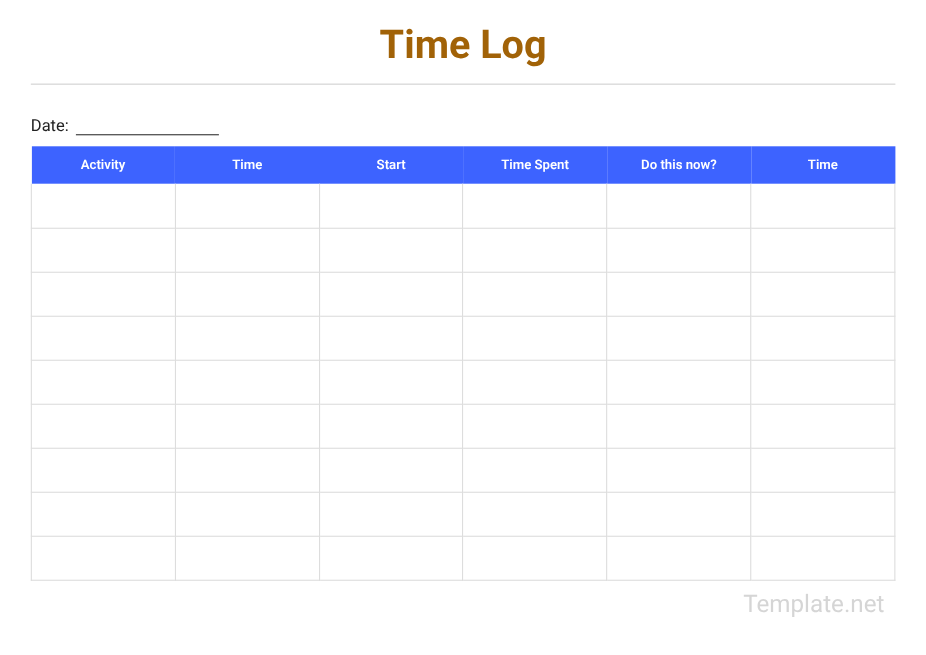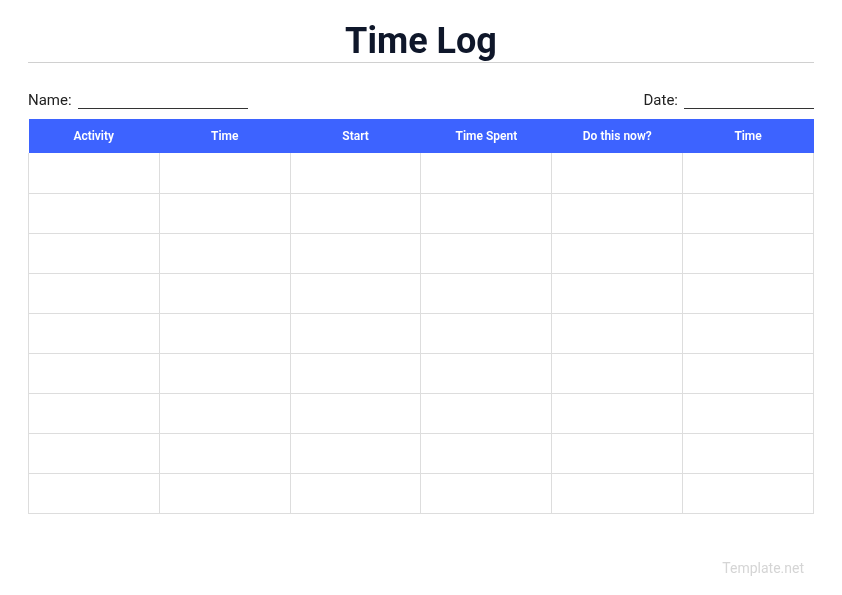--- a/index.html
+++ b/index.html
@@ -8,22 +8,22 @@
       height: 595px;
       background: #fff;
       font-family: -apple-system, BlinkMacSystemFont, "Segoe UI", Roboto, Helvetica, Arial, sans-serif;
       padding: 20px 28px 0 28px;
       position: relative;
     }
     .title {
       text-align: center;
       font-size: 36px;
       font-weight: 700;
-      color: #0f172a;
-      padding-bottom: 0;
+      color: #a16207;
+      padding-bottom: 14px;
       border-bottom: 1px solid #d0d0d0;
     }
     .meta-row {
       display: flex;
       justify-content: space-between;
       align-items: flex-end;
       margin-top: 28px;
       margin-bottom: 10px;
       font-size: 15px;
       color: #222;
@@ -57,38 +57,34 @@
     }
     tbody td {
       border: 1px solid #ddd;
       height: 40px;
     }
     tbody tr:first-child td {
       border-top: none;
     }
     .watermark {
       position: absolute;
-      bottom: 19px;
+      bottom: 33px;
       right: 38px;
       color: #d5d5d5;
-      font-size: 14px;
+      font-size: 22px;
       font-weight: 400;
       pointer-events: none;
     }
   </style>
 </head>
 <body>
 
 <div class="title">Time Log</div>
 
 <div class="meta-row">
-  <div class="field">
-    <span class="field-label">Name:</span>
-    <span class="field-line name-line"></span>
-  </div>
   <div class="field">
     <span class="field-label">Date:</span>
     <span class="field-line date-line"></span>
   </div>
 </div>
 
 <table>
   <thead>
     <tr>
       <th>Activity</th>

